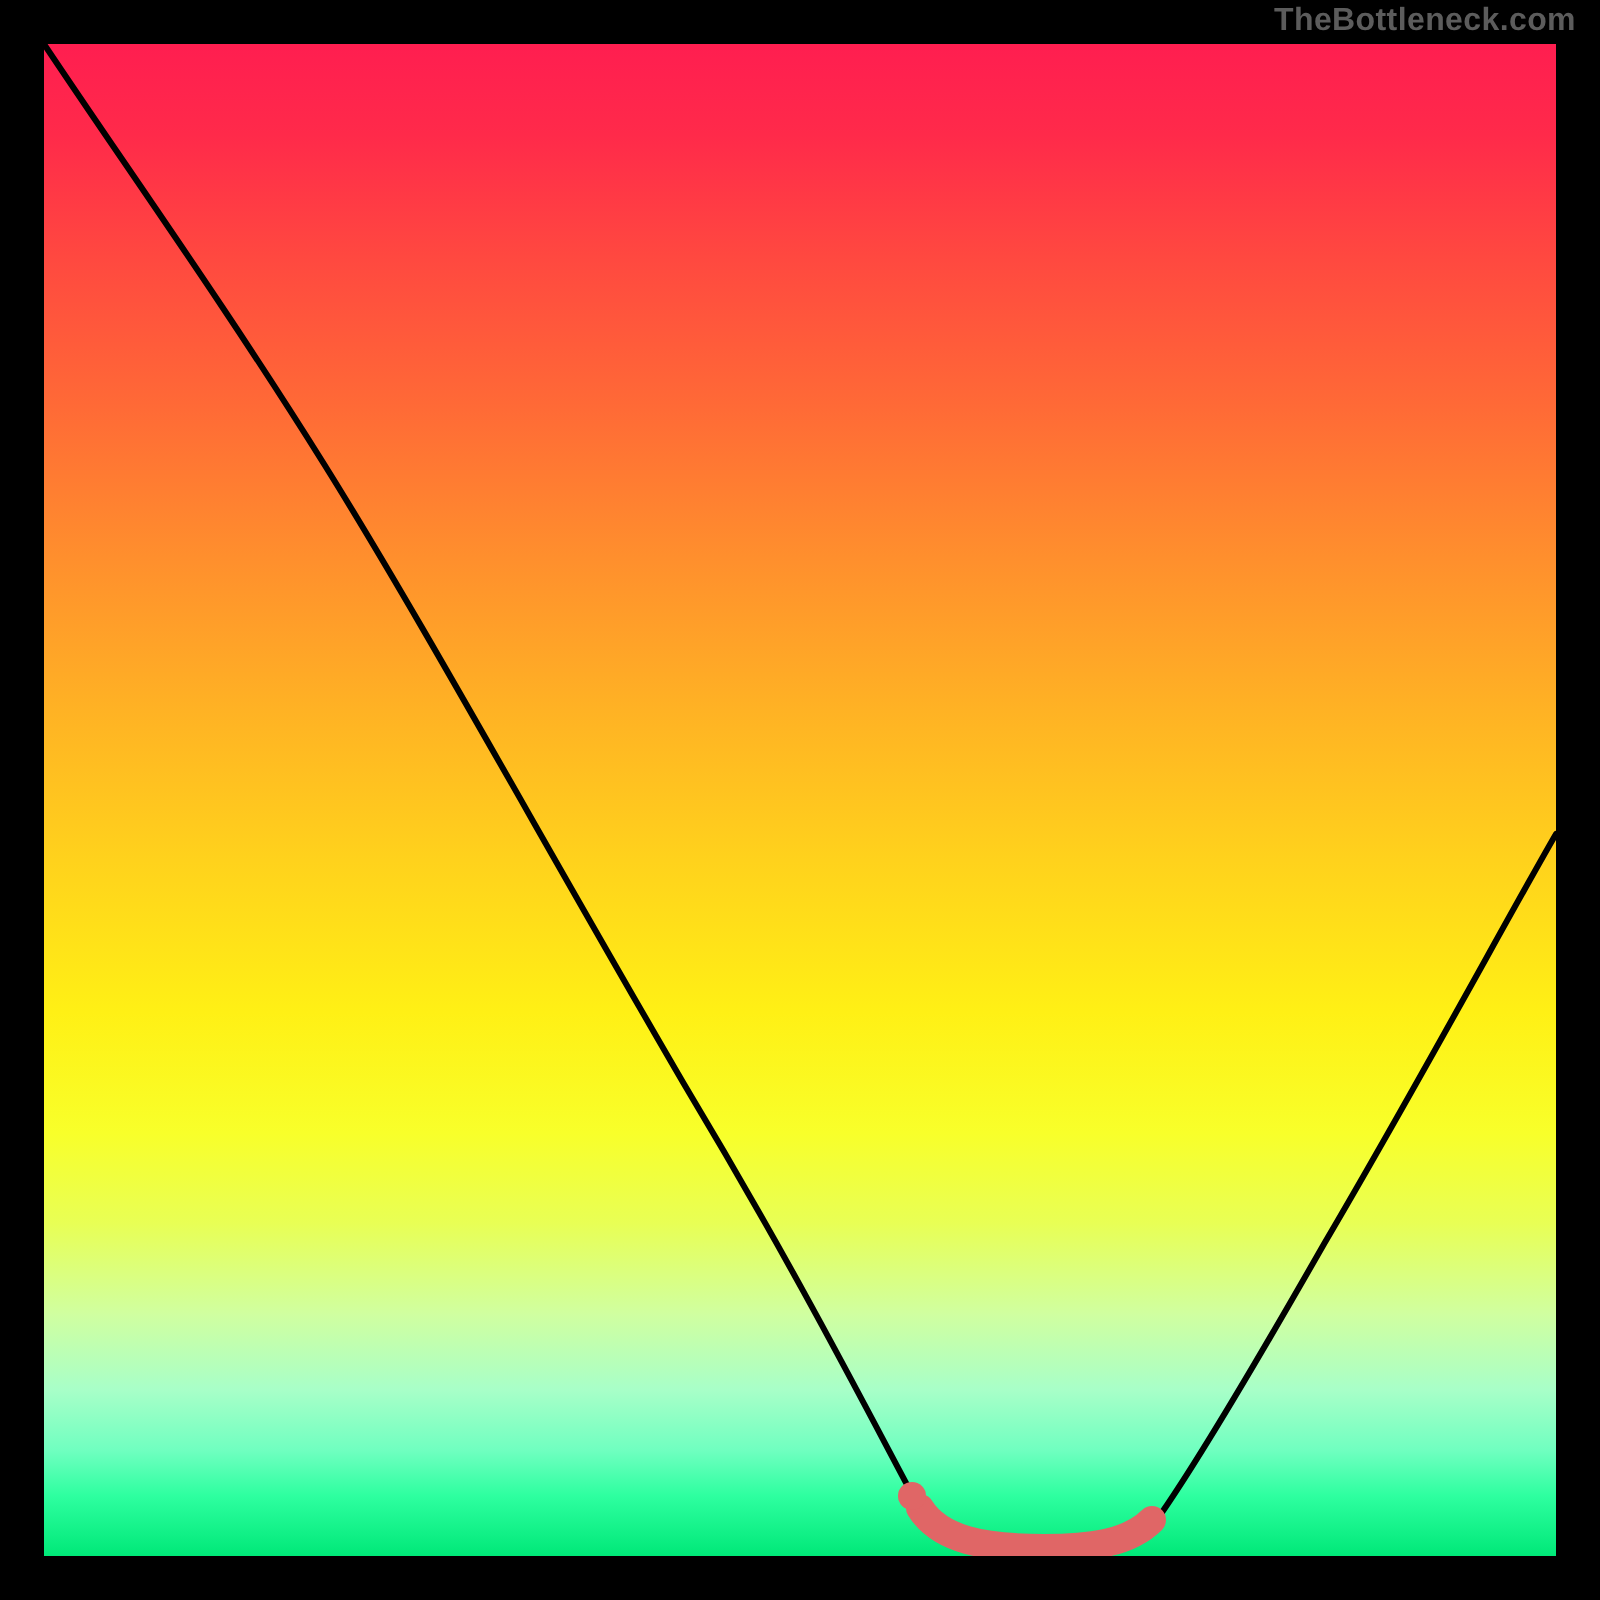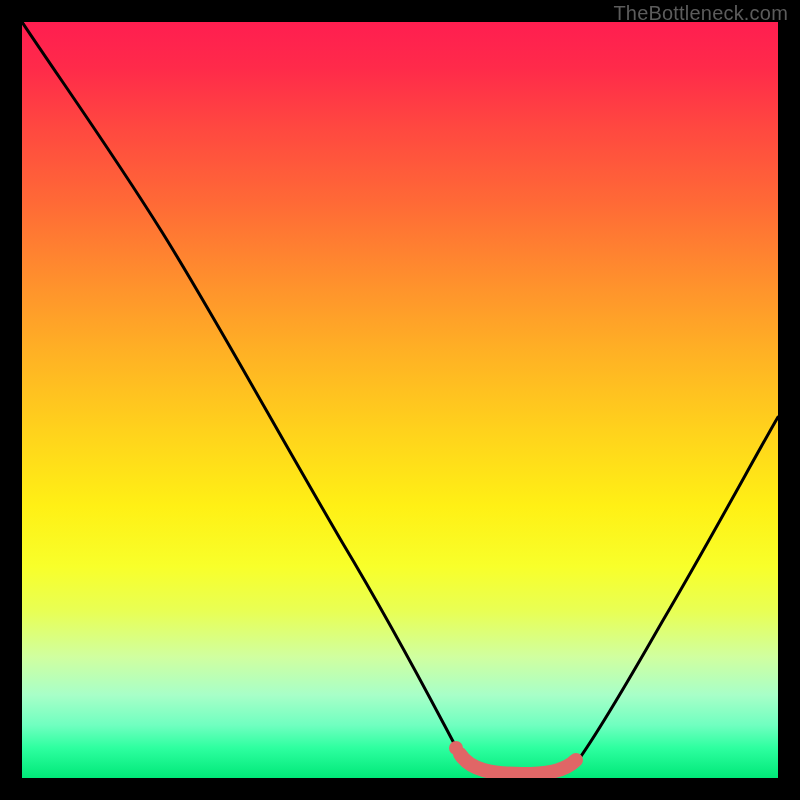--- a/index.html
+++ b/index.html
@@ -53,22 +53,22 @@
   .curve1, .curve2, .highlight {
     position: absolute;
     left: 0;
     top: 0;
   }
   .watermark {
     position: absolute;
     top: 2px;
     right: 12px;
     font-family: Arial, Helvetica, sans-serif;
-    font-size: 20px;
-    font-weight: 400;
+    font-size: 16px;
+    font-weight: 700;
     color: #5c5c5c;
     letter-spacing: 0.2px;
   }
 </style>
 </head>
 <body>
 
 <div class="frame">
   <div class="plot">
     <div class="gradient"></div>

